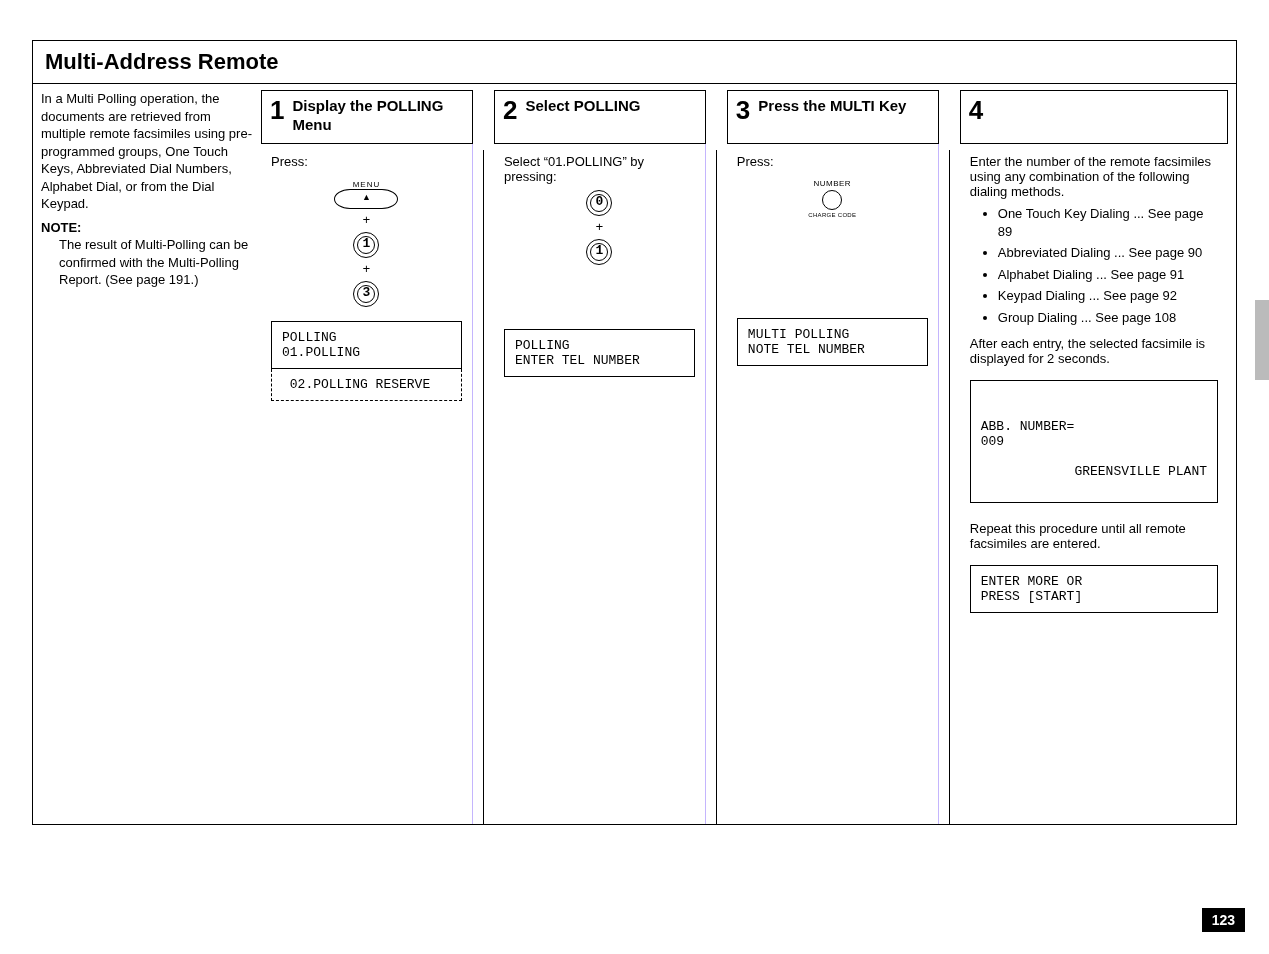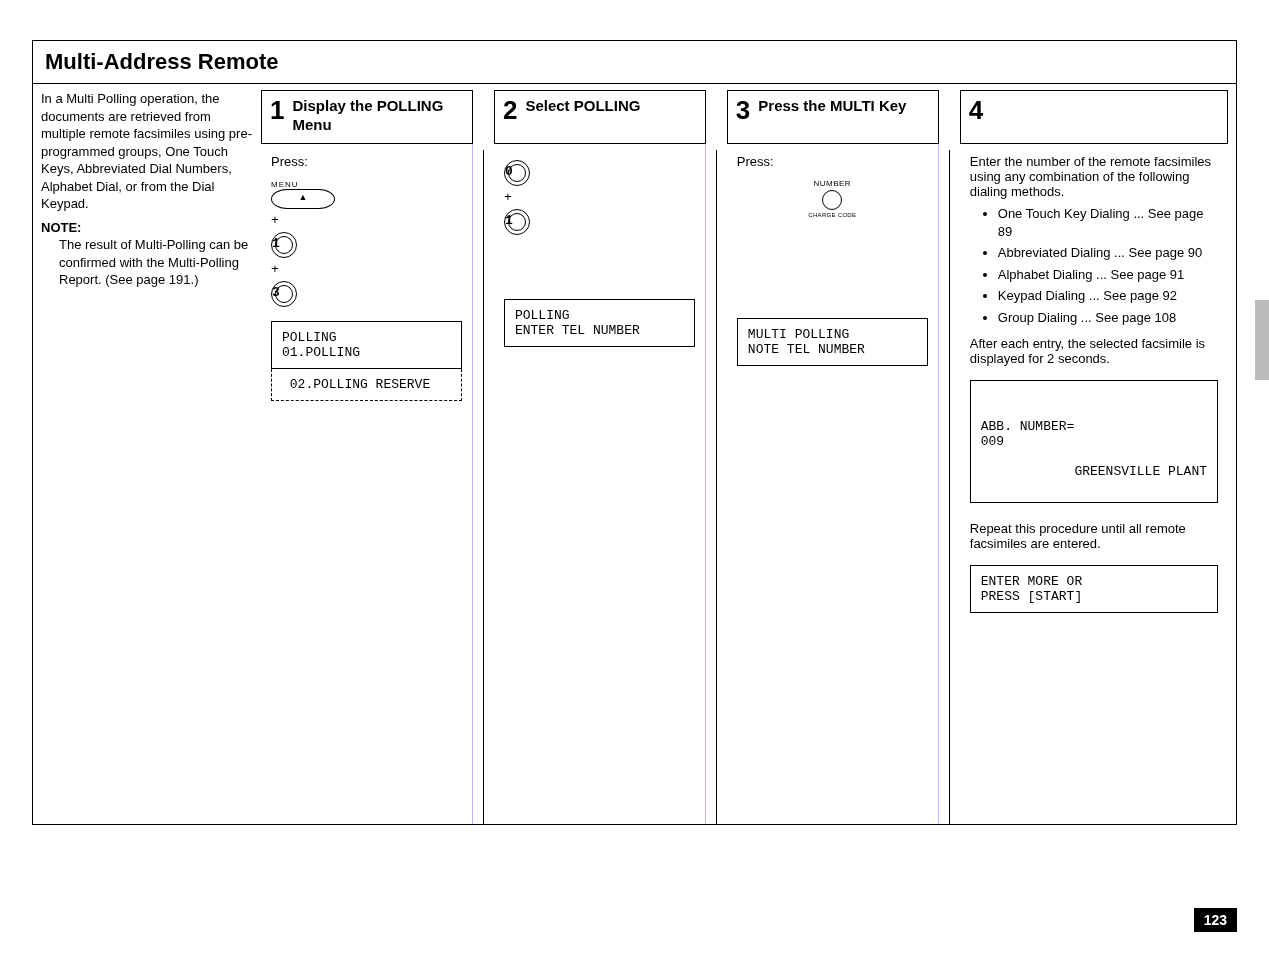--- a/index.html
+++ b/index.html
@@ -74,21 +74,21 @@
   }
   .step:first-child .step-body { border-left: none; }
   .step:last-child .step-body { border-right: none; }
   .step .step-body { border-left: none; }
   .divider {
     width: 1px;
     background: #000;
     margin-top: 60px;
   }
   .press-label { margin-bottom: 6px; }
-  .keypad { text-align: left; margin: 6px 0 14px 0; }
+  .keypad { text-align: center; margin: 6px 0 14px 0; }
   .menu-key {
     display:inline-block;
   }
   .menu-text { font-size: 8px; letter-spacing: 1px; }
   .menu-shape {
     width: 64px; height: 20px;
     border: 1px solid #000;
     border-radius: 50% / 100%;
     position: relative;
   }
@@ -135,21 +135,21 @@
   .multi-label { font-size:8px; letter-spacing:0.5px; }
   .multi-circle {
     width:20px;height:20px;border:1.5px solid #000;border-radius:50%;
     margin:2px auto;
   }
   .multi-sub { font-size:6px; letter-spacing:0.3px; }
   ul.bullets { list-style: disc; padding-left: 28px; margin:6px 0 10px 0; }
   ul.bullets li { margin: 4px 0; line-height:1.35; }
   .page-badge {
     position:absolute;
-    bottom:22px; right:32px;
+    bottom:22px; right:24px;
     background:#000; color:#fff;
     padding:4px 10px;
     font-weight:bold;
     font-size:14px;
   }
   .side-tab {
     position:absolute;
     right:0; top:300px;
     width:14px; height:80px;
     background:#bbb;
@@ -198,20 +198,21 @@
       </div>
 
       <div class="divider"></div>
 
       <div class="step">
         <div class="step-header">
           <span class="step-num">2</span>
           <span class="step-title">Select POLLING</span>
         </div>
         <div class="step-body">
+          <div>Select “01.POLLING” by pressing:</div>
           <div class="keypad">
             <span class="circle-key">0</span>
             <div class="plus">+</div>
             <span class="circle-key">1</span>
           </div>
           <div style="height:44px"></div>
           <div class="lcd">POLLING
 ENTER TEL NUMBER</div>
         </div>
       </div>

